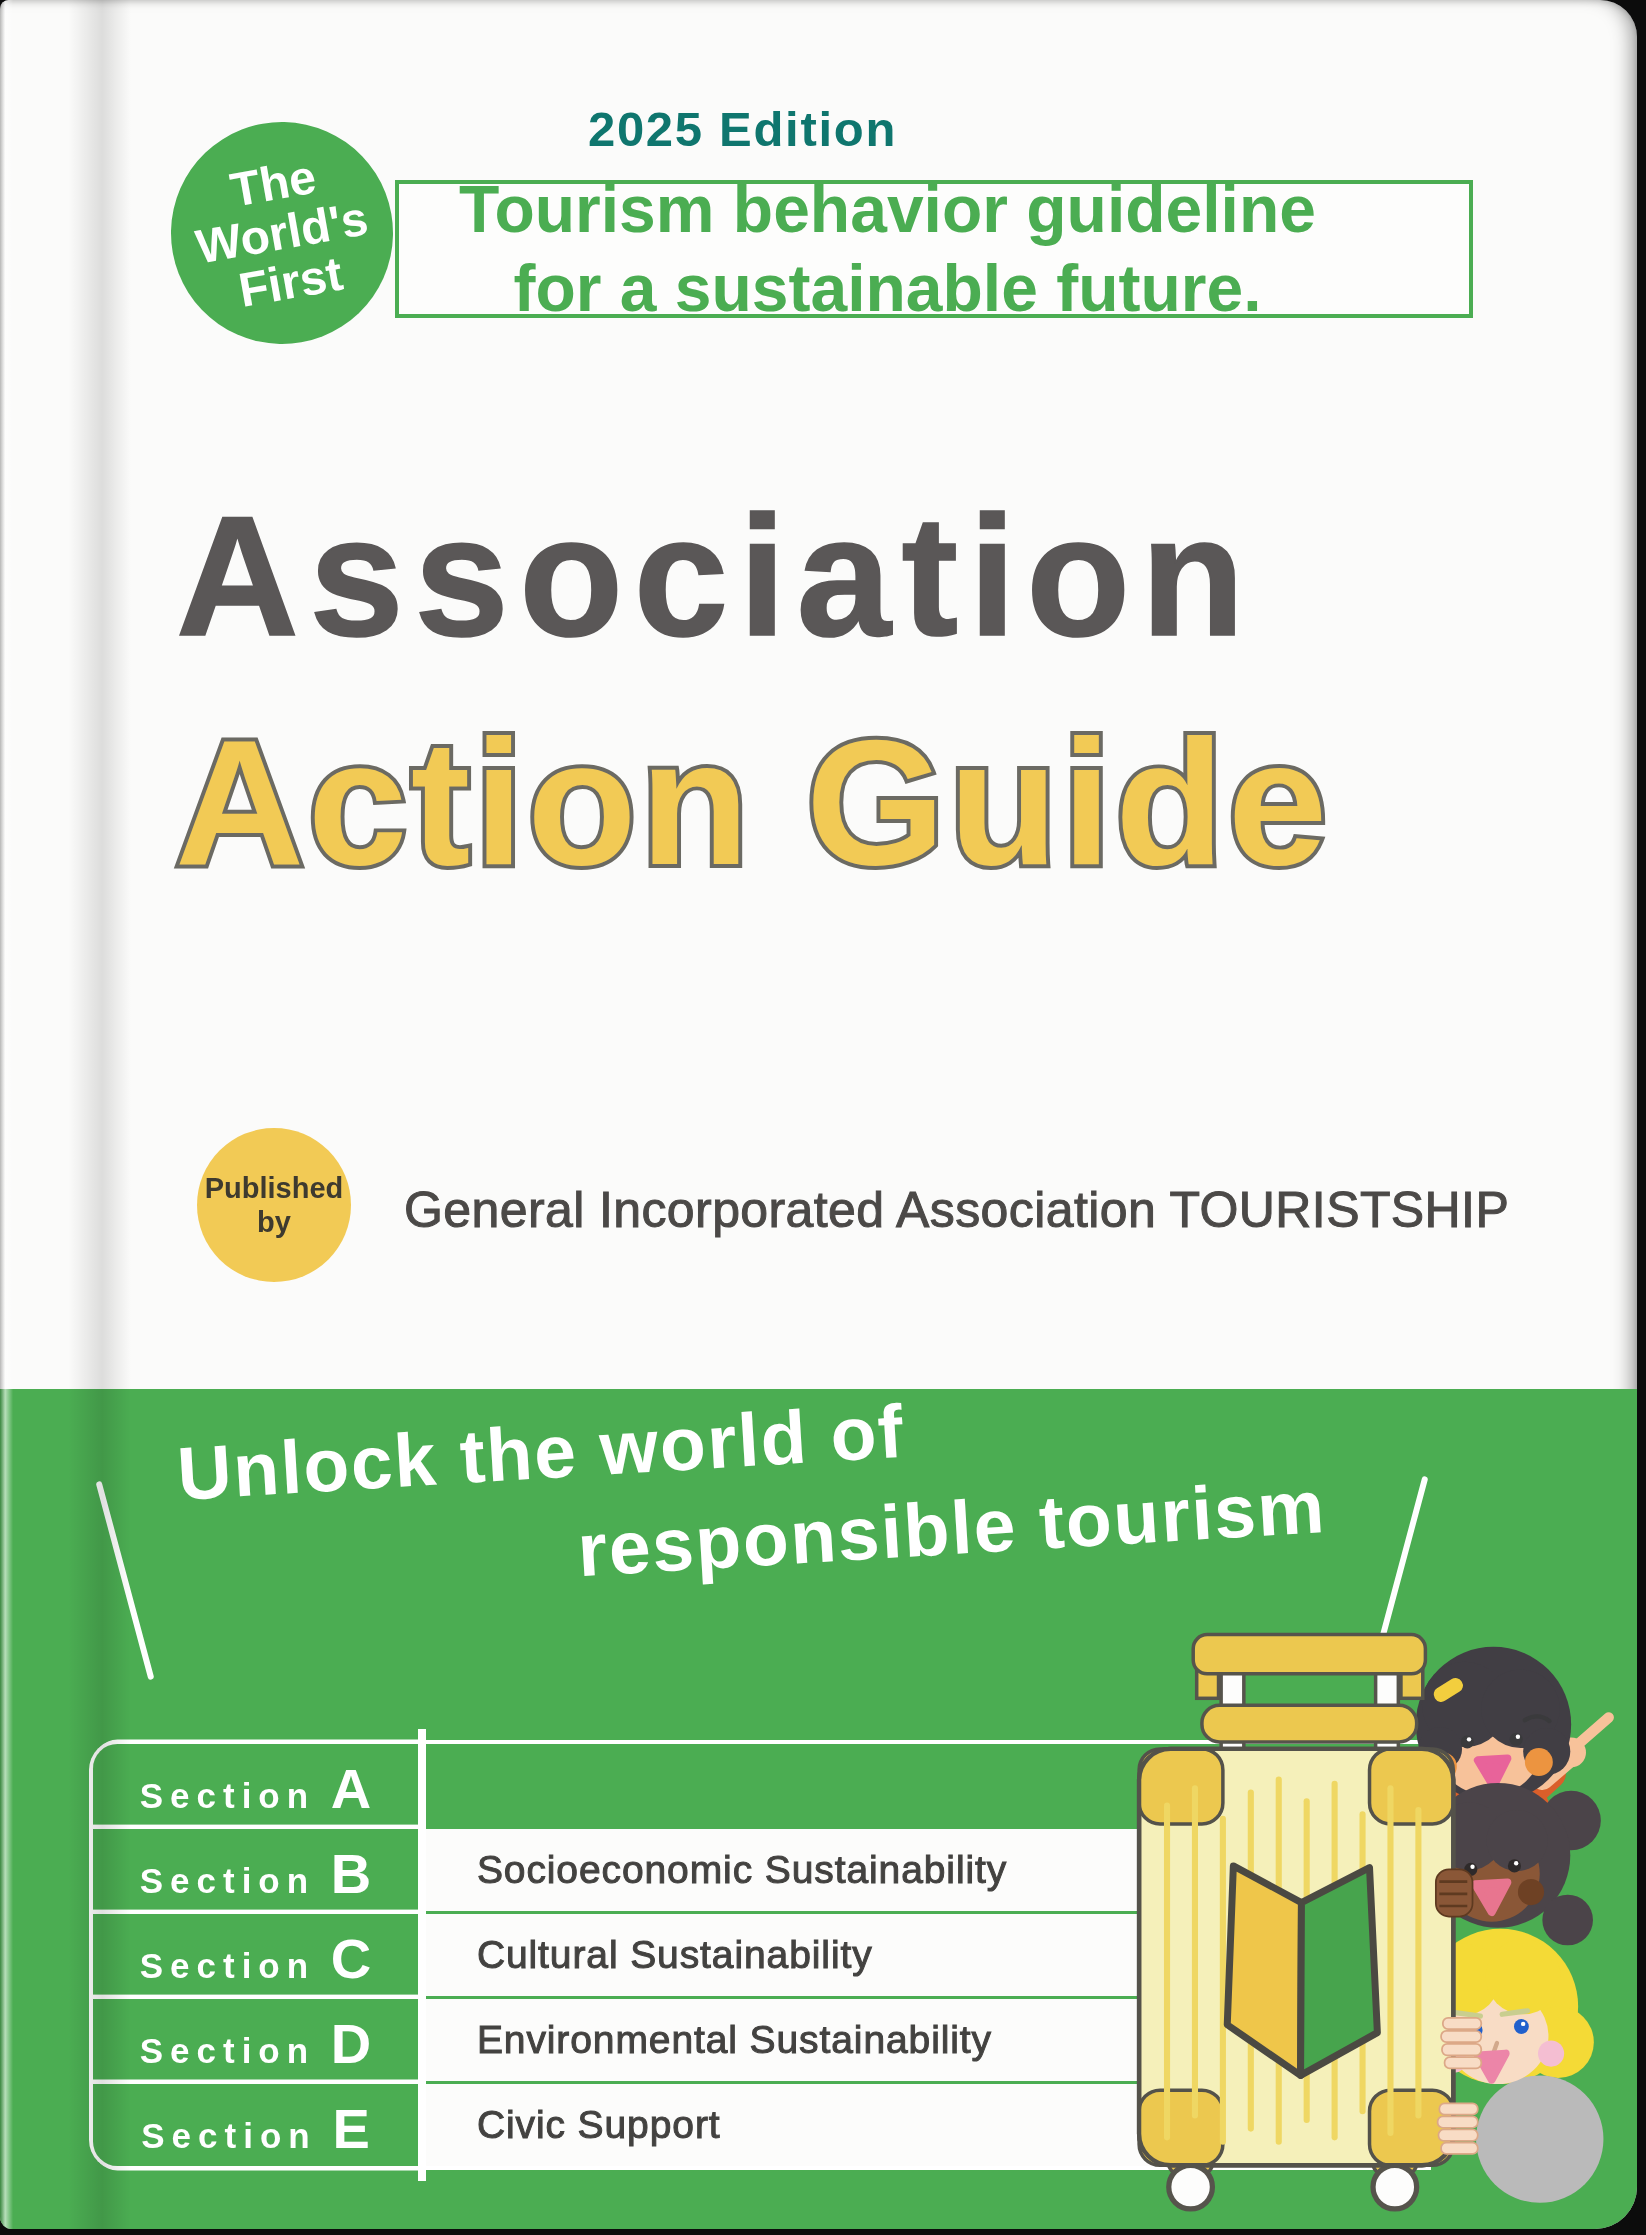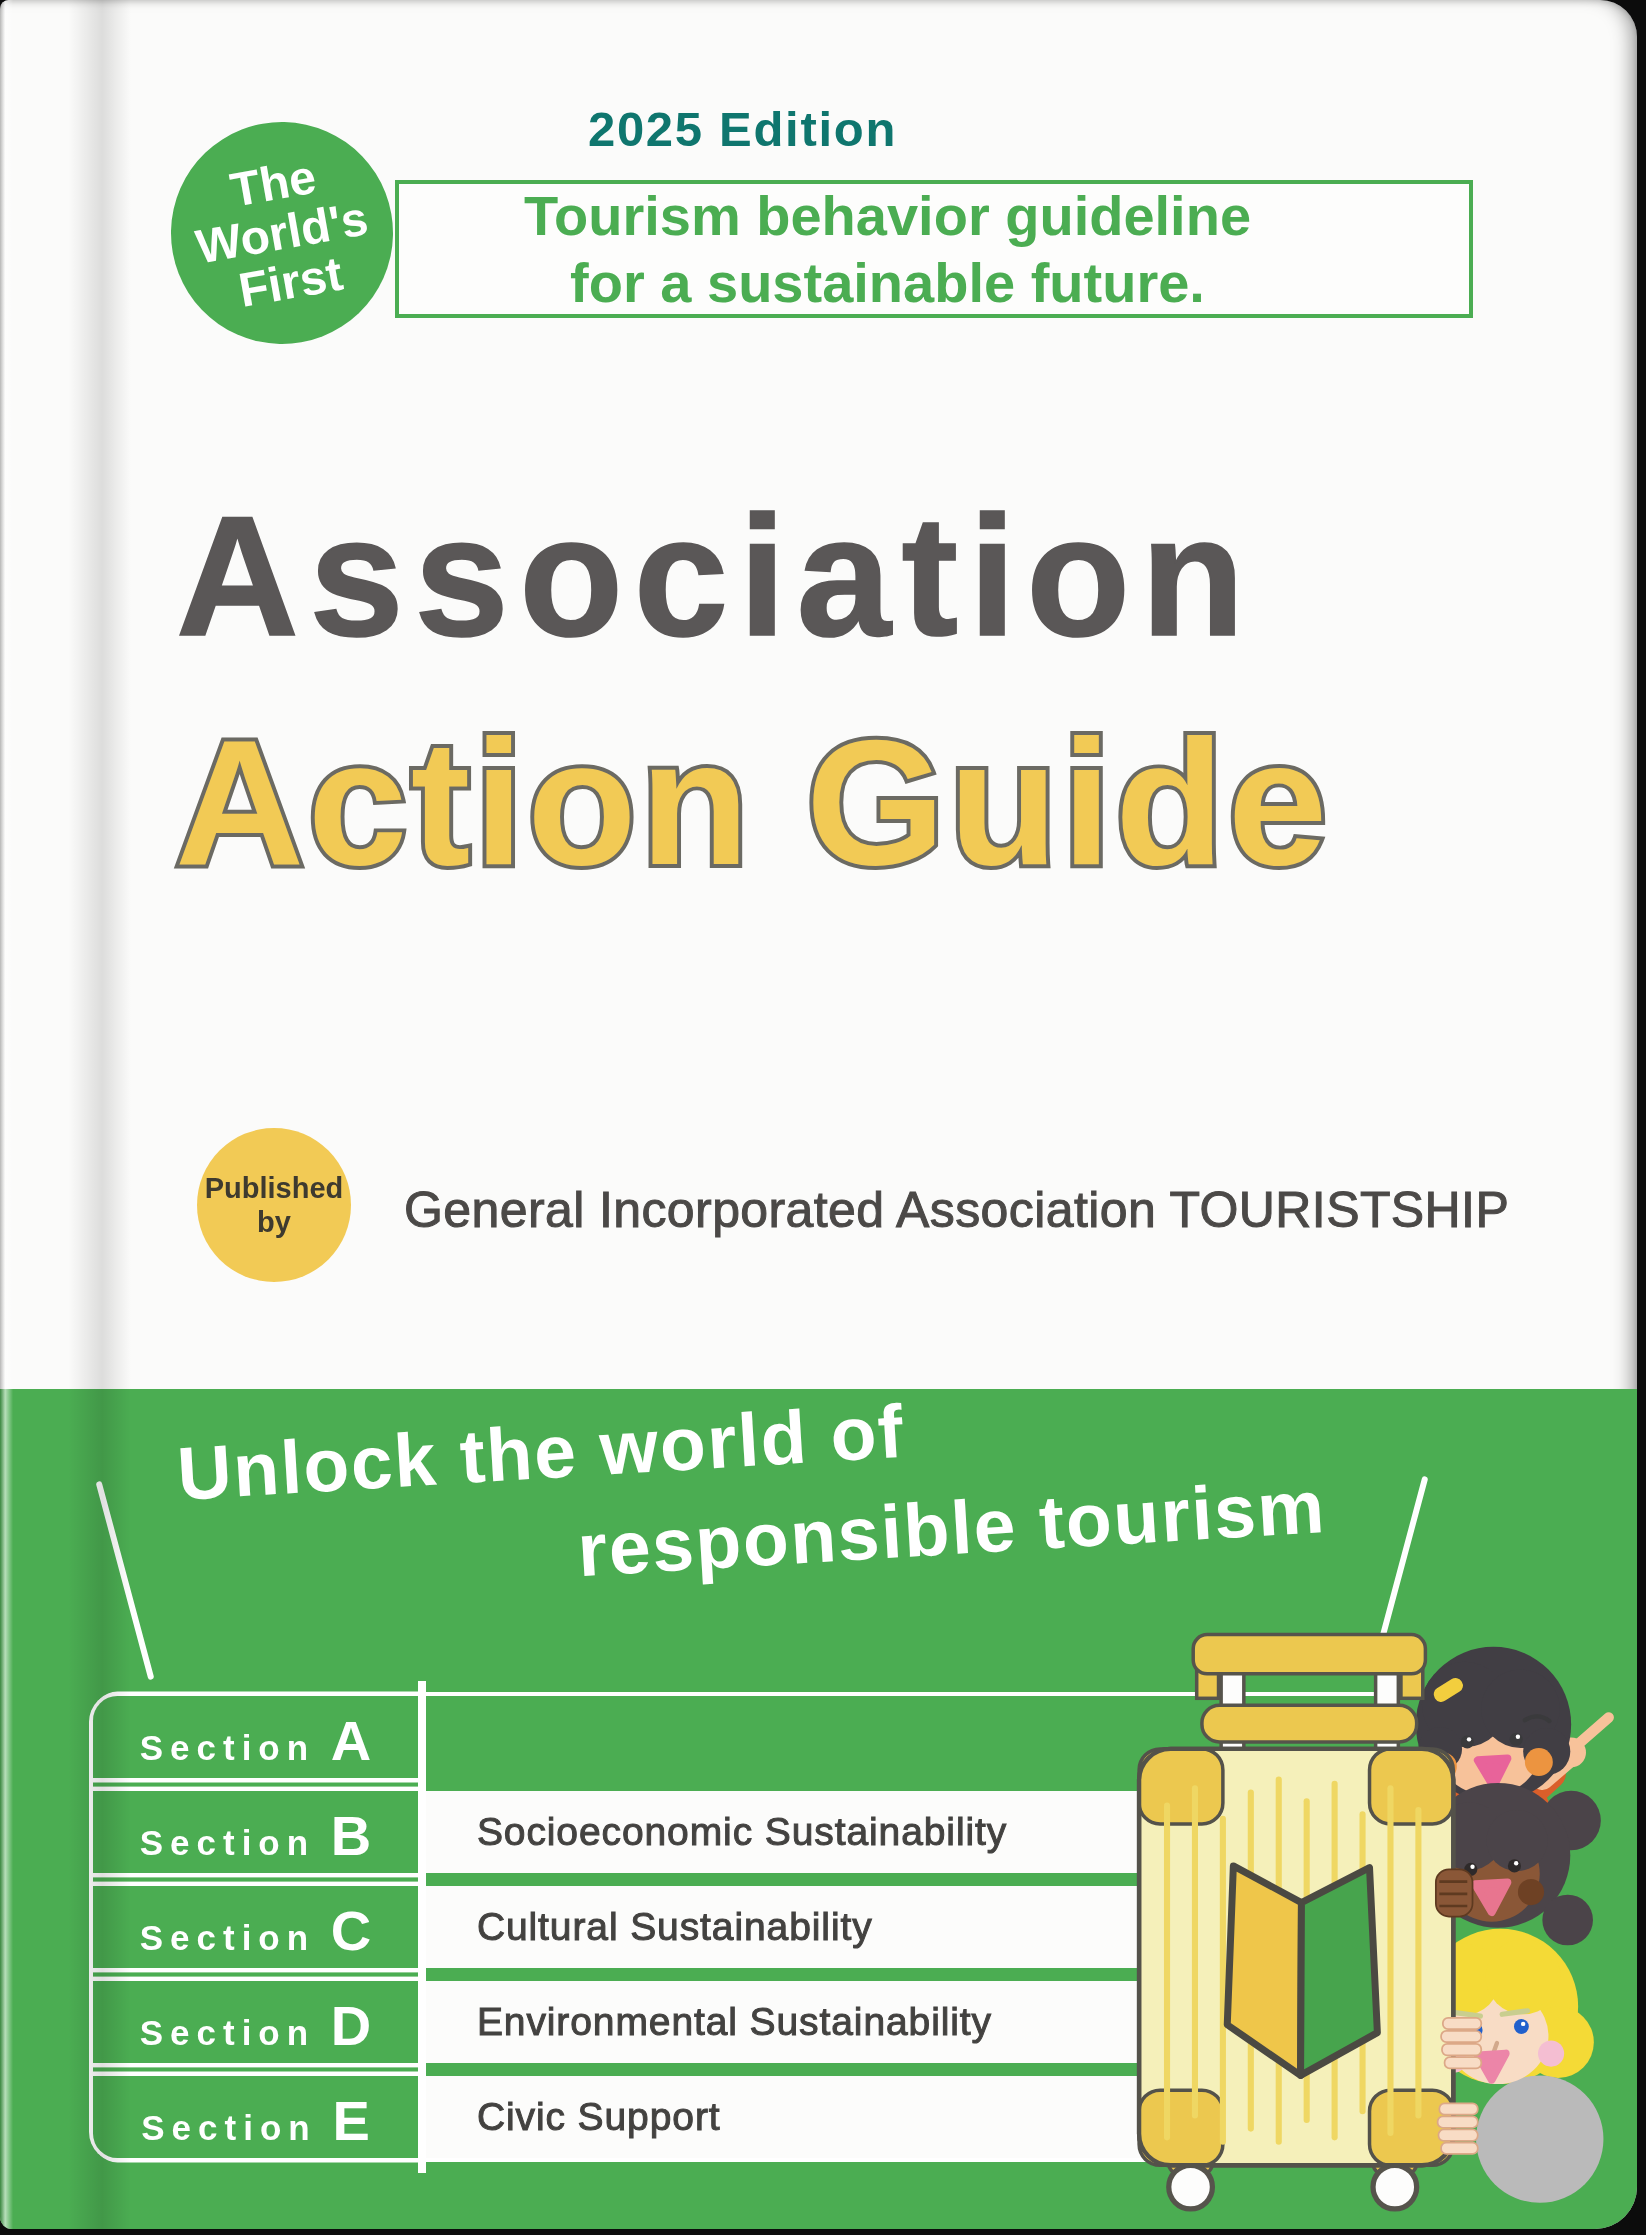--- a/index.html
+++ b/index.html
@@ -35,21 +35,21 @@
   }
   .edition {
     position:absolute; left:0; width:1485px; top:101px; text-align:center;
     color:#0f766e; font-size:49px; font-weight:bold; letter-spacing:1.7px;
   }
   .tagline-box {
     position:absolute; left:395px; top:180px; width:1078px; height:138px;
     border:4.4px solid #4BAD52; background:#FDFDFC; z-index:2;
     display:flex; flex-direction:column; align-items:center; justify-content:center;
     padding-right:121px;
-    color:#4BAD52; font-size:56px; font-weight:bold; line-height:1.2; letter-spacing:0px;
+    color:#4BAD52; font-size:66px; font-weight:bold; line-height:1.2; letter-spacing:0px;
     text-align:center;
     padding-left:28px;
   }
   .title-main {
     position:absolute; left:176px; top:491px;
     font-size:170px; font-weight:bold; color:#5A5757; letter-spacing:10.5px;
     -webkit-text-stroke:1.7px #5A5757; line-height:1; white-space:nowrap;
   }
   .title-sub {
     position:absolute; left:175px; top:704px;
@@ -75,23 +75,23 @@
     color:#fff; font-weight:bold; font-size:75px; letter-spacing:1.7px; white-space:nowrap;
   }
   .hero-l2 { margin-left:395px; margin-top:14px; }
   .slash {
     position:absolute; width:6.1px; height:205px; background:#fff; border-radius:3.5px; z-index:1;
   }
   .slash-left  { left:122px;  top:1478px; transform:rotate(-15deg); }
   .slash-right { left:1396px; top:1473px; transform:rotate(15deg); }
   
   .sections {
-    position:absolute; left:89px; top:1692px; width:1342px; z-index:2;
+    position:absolute; left:89px; top:1740px; width:1342px; z-index:2;
     border:4.4px solid #fff; border-right:none; border-radius:30px 0 0 30px;
-    display:flex; flex-direction:column; gap:13px;
+    display:flex; flex-direction:column; gap:3px;
   }
   .row { display:flex; height:82px; }
   .label-cell {
     width:325px; background:#4BAD52; flex:none;
     display:flex; align-items:baseline; justify-content:center; gap:15.7px;
     box-shadow:0 -4.4px 0 0 #fff, 0 4.4px 0 0 #fff;
     color:#fff; padding-top:12.2px;
   }
   .row:first-child .label-cell { border-top-left-radius:24.5px; }
   .row:last-child  .label-cell { border-bottom-left-radius:24.5px; }

